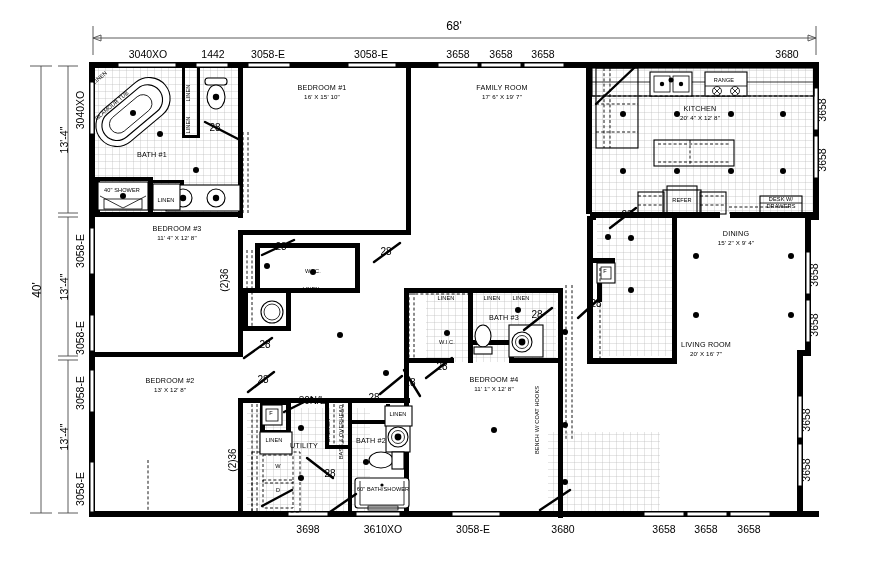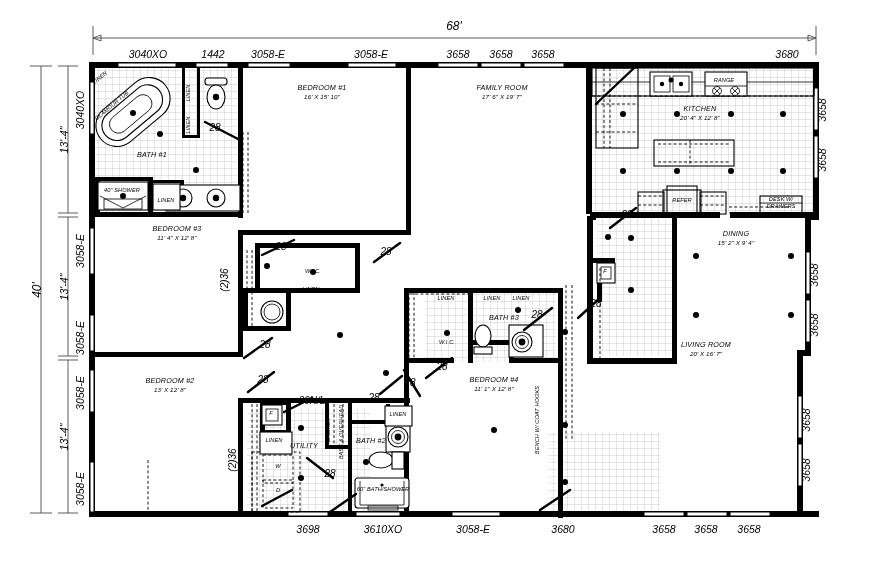--- a/index.html
+++ b/index.html
@@ -7,21 +7,20 @@
     margin: 0; padding: 0;
     background: #ffffff;
     font-family: "Liberation Sans", sans-serif;
   }
   #stage {
     position: relative;
     width: 880px;
     height: 563px;
     background: #ffffff;
     overflow: hidden;
-    font-style: italic;
   }
   svg#plan { position: absolute; left: 0; top: 0; }
 
   .wall { fill: #000000; }
   .thinwall { fill: #000000; }
   .win { fill: #ffffff; stroke: #000000; stroke-width: 1; }
   .tile { fill: url(#tilepat); }
   .fixline { fill: none; stroke: #000000; stroke-width: 1.1; }
   .fixline-thin { fill: none; stroke: #000000; stroke-width: 0.8; }
   .fixfill { fill: #ffffff; stroke: #000000; stroke-width: 1.1; }

